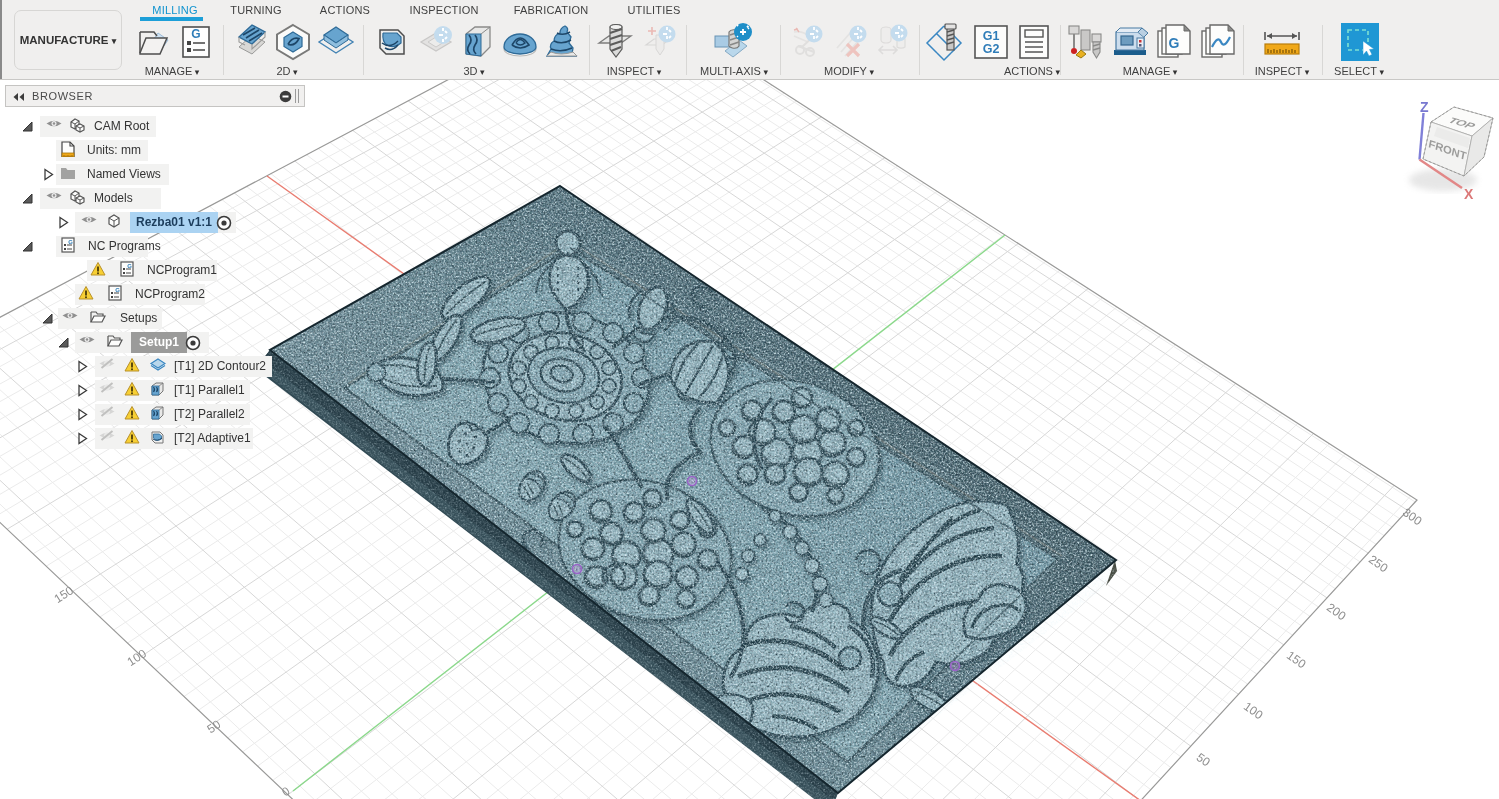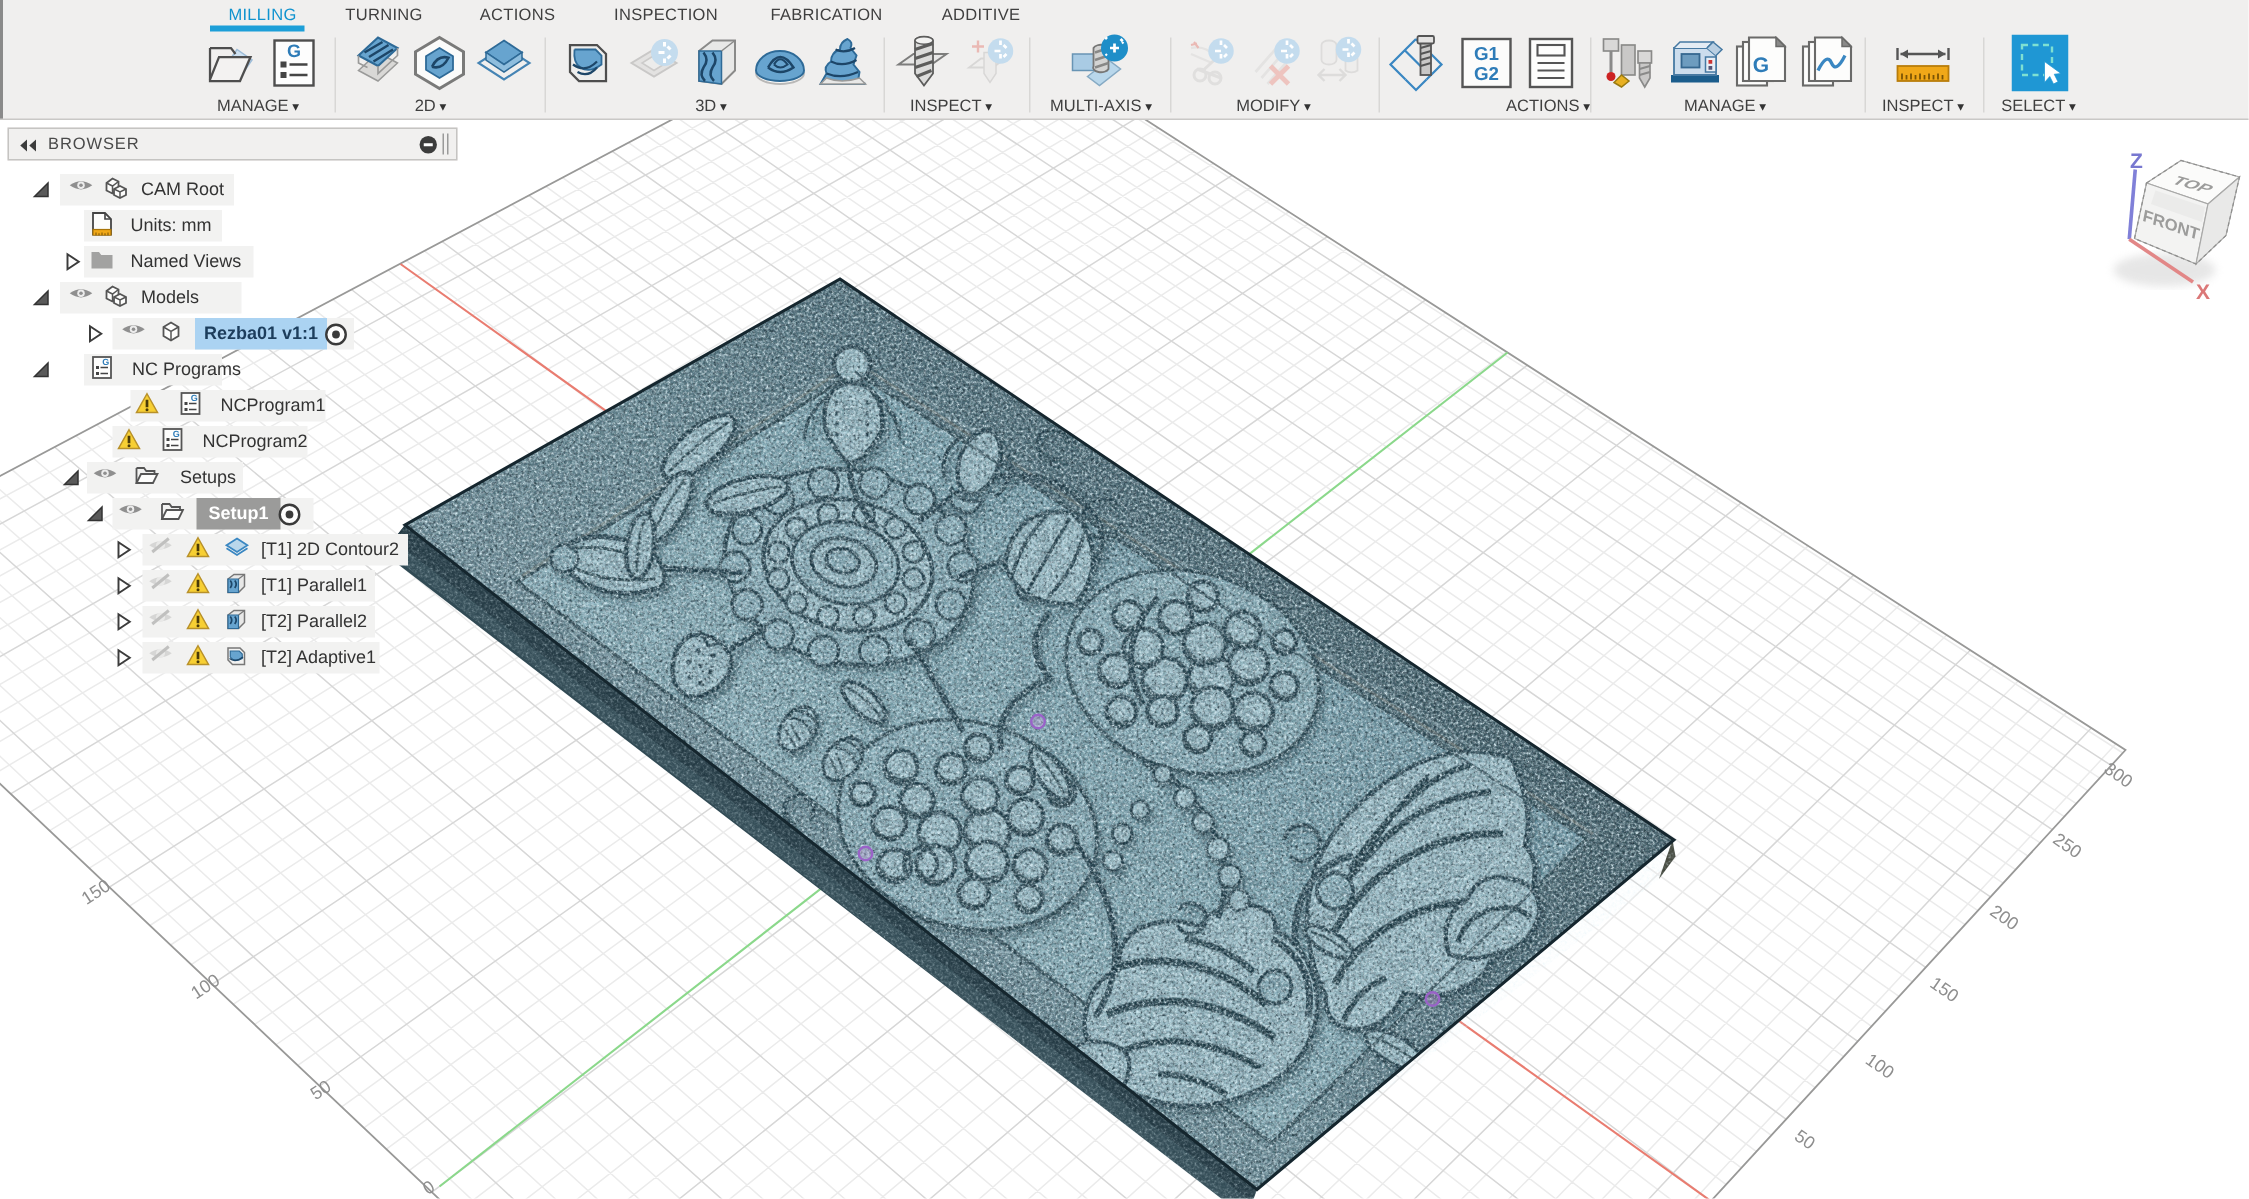--- a/index.html
+++ b/index.html
@@ -21,22 +21,23 @@
 .brow svg{vertical-align:middle;margin-top:-3px}
 .tri{position:absolute}
 </style></head>
 <body>
 <div id="toolbar">
     <div class="tab act" style="left:175px">MILLING</div>
     <div class="tab" style="left:256px">TURNING</div>
     <div class="tab" style="left:345px">ACTIONS</div>
     <div class="tab" style="left:444px">INSPECTION</div>
     <div class="tab" style="left:551px">FABRICATION</div>
-    <div class="tab" style="left:654px">ADDITIVE</div>
+    <div class="tab" style="left:654px">UTILITIES</div>
     <div id="tabline"></div>
+    <div id="mfg">MANUFACTURE <span style="font-size:9px">▾</span></div>
     <svg class="ticon" style="left:136px;top:24px" width="36" height="36" viewBox="0 0 36 36">
       <path d="M13 22 L22 9 L32 16 L23 29 Z" fill="#cfe2f2" stroke="#9dbcd8" stroke-width="1"></path>
       <path d="M4 8 h14 l3 4 M4 8 V29" fill="none" stroke="#4e4e4e" stroke-width="1.5"></path>
       <path d="M4 29 l6-15 h21 l-7 16 H4 Z" fill="#f3f2f1" stroke="#4e4e4e" stroke-width="1.5"></path>
     </svg>
     <svg class="ticon" style="left:179px;top:24px" width="34" height="36" viewBox="0 0 34 36">
       <rect x="4" y="3" width="26" height="30" fill="#fdfdfd" stroke="#4e4e4e" stroke-width="1.6"></rect>
       <text x="17" y="14" font-size="12" font-weight="bold" fill="#2e7cb8" text-anchor="middle" font-family="Liberation Sans">G</text>
       <rect x="8" y="17" width="4" height="4" fill="#444"></rect>
       <rect x="8" y="24" width="4" height="4" fill="#444"></rect>

